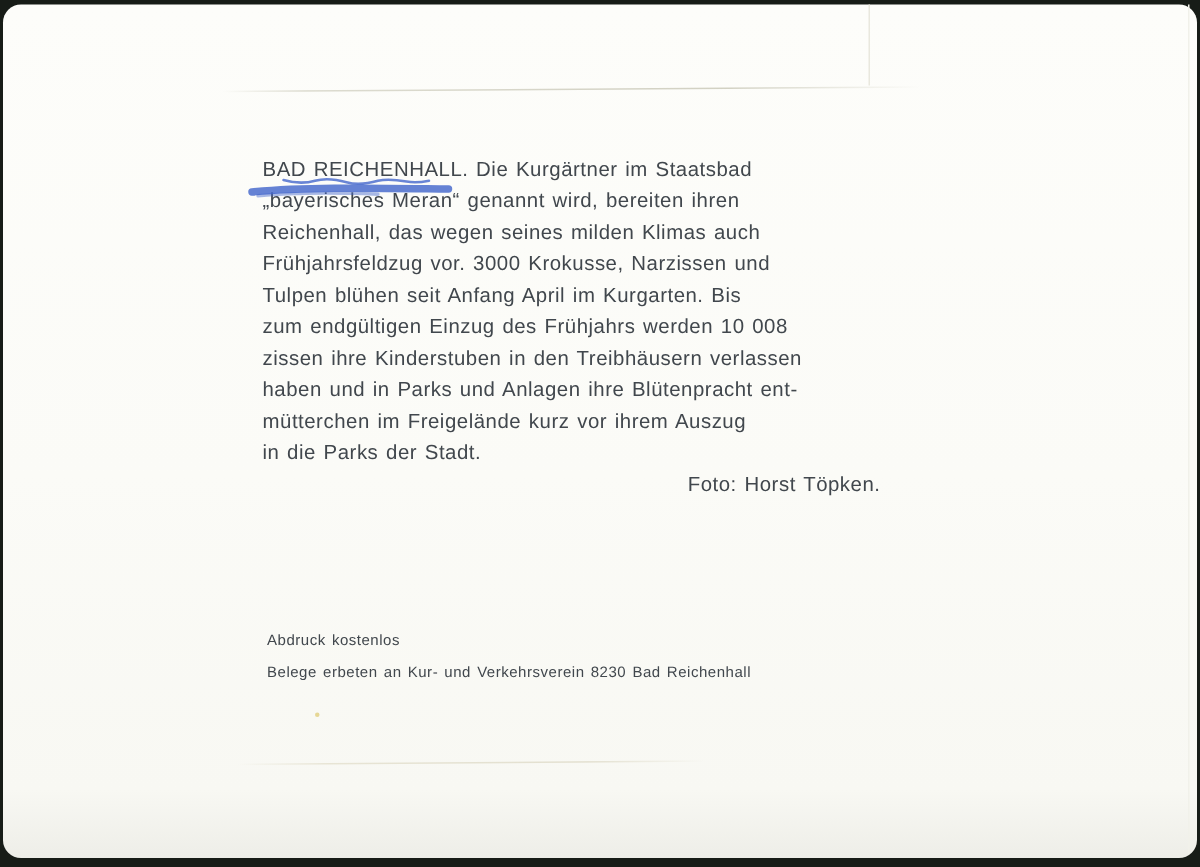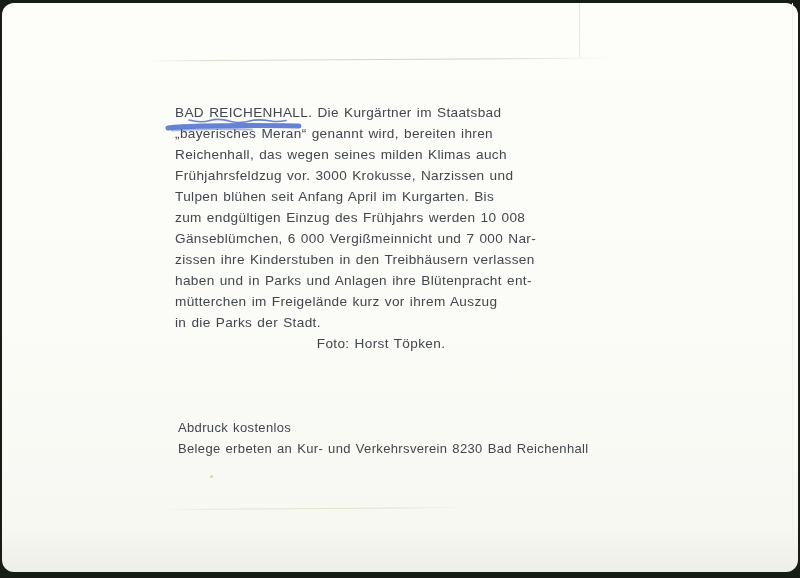--- a/index.html
+++ b/index.html
@@ -32,29 +32,29 @@
     font-size: 13.6px;
     line-height: 21px;
     letter-spacing: 0.35px;
     word-spacing: 1px;
   }
   .caption-block .line {
     white-space: nowrap;
     height: 21px;
   }
   .caption-block .credit {
-    text-align: center;
+    text-align: right;
   }
   .footer-block {
     position: absolute;
     left: 176px;
     top: 414px;
     width: 520px;
     color: var(--text, #41474d);
-    font-size: 13px;
+    font-size: 10px;
     line-height: 21px;
     letter-spacing: 0.35px;
     word-spacing: 1px;
   }
   .footer-block .line {
     white-space: nowrap;
     height: 21px;
   }
   .marks-svg {
     position: absolute;
@@ -119,21 +119,20 @@
   <div class="edge-line-bottom"></div>
   <div class="speck"></div>
 
   <div class="caption-block">
     <div class="line">BAD REICHENHALL. Die Kurgärtner im Staatsbad</div>
     <div class="line">„bayerisches Meran“ genannt wird, bereiten ihren</div>
     <div class="line">Reichenhall, das wegen seines milden Klimas auch</div>
     <div class="line">Frühjahrsfeldzug vor. 3000 Krokusse, Narzissen und</div>
     <div class="line">Tulpen blühen seit Anfang April im Kurgarten. Bis</div>
     <div class="line">zum endgültigen Einzug des Frühjahrs werden 10 008</div>
-    <div class="line">Gänseblümchen, 6 000 Vergißmeinnicht und 7 000 Nar-</div>
     <div class="line">zissen ihre Kinderstuben in den Treibhäusern verlassen</div>
     <div class="line">haben und in Parks und Anlagen ihre Blütenpracht ent-</div>
     <div class="line">mütterchen im Freigelände kurz vor ihrem Auszug</div>
     <div class="line">in die Parks der Stadt.</div>
     <div class="line credit">Foto: Horst Töpken.</div>
   </div>
 
   <div class="footer-block">
     <div class="line">Abdruck kostenlos</div>
     <div class="line">Belege erbeten an Kur- und Verkehrsverein 8230 Bad Reichenhall</div>

